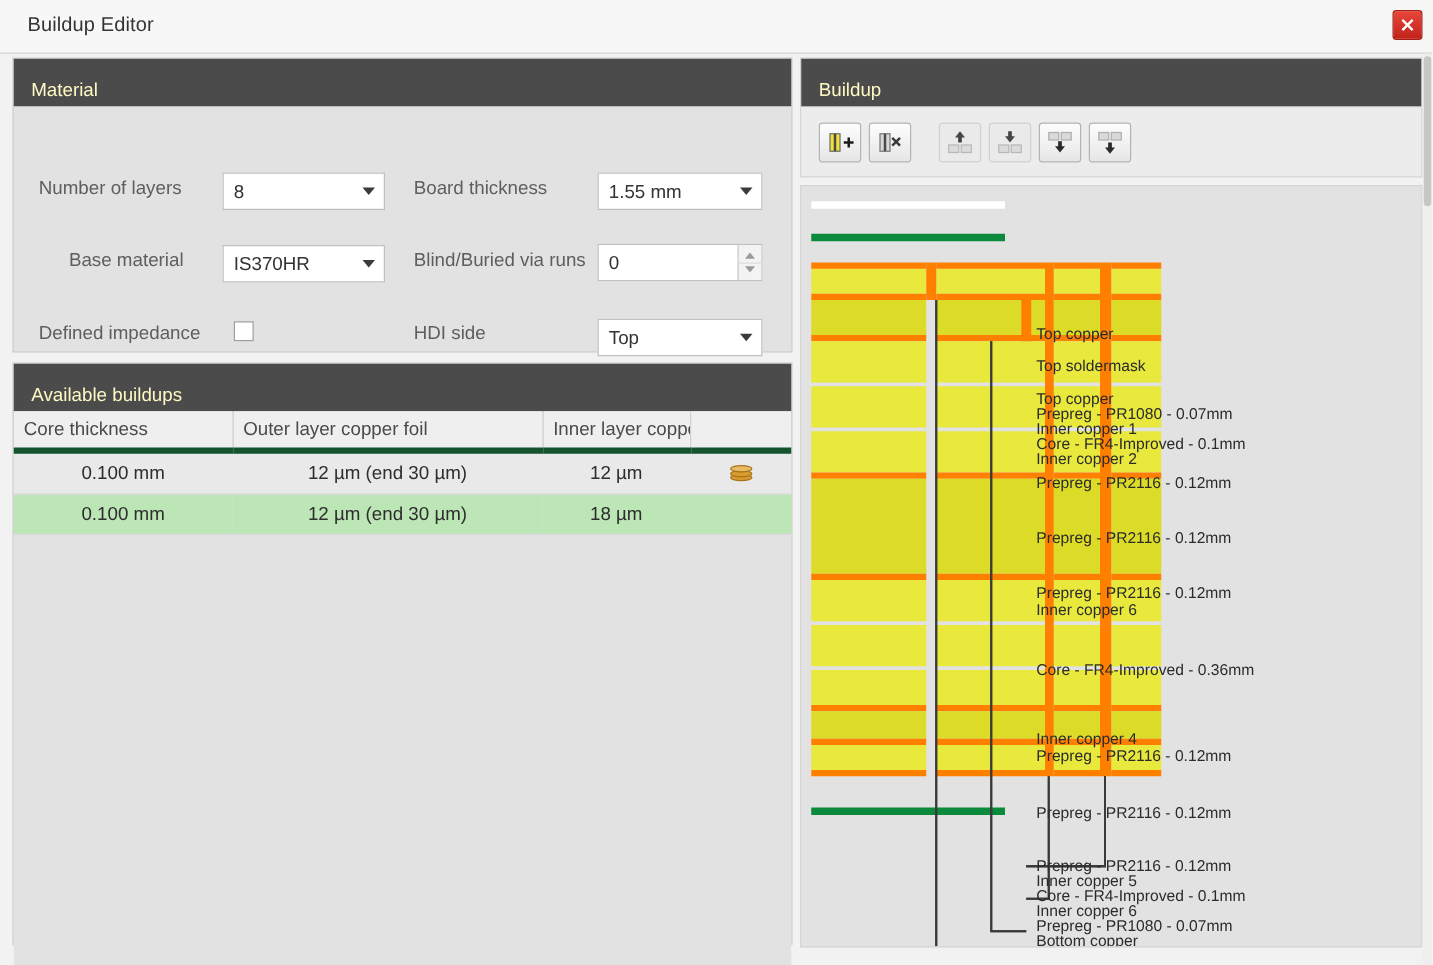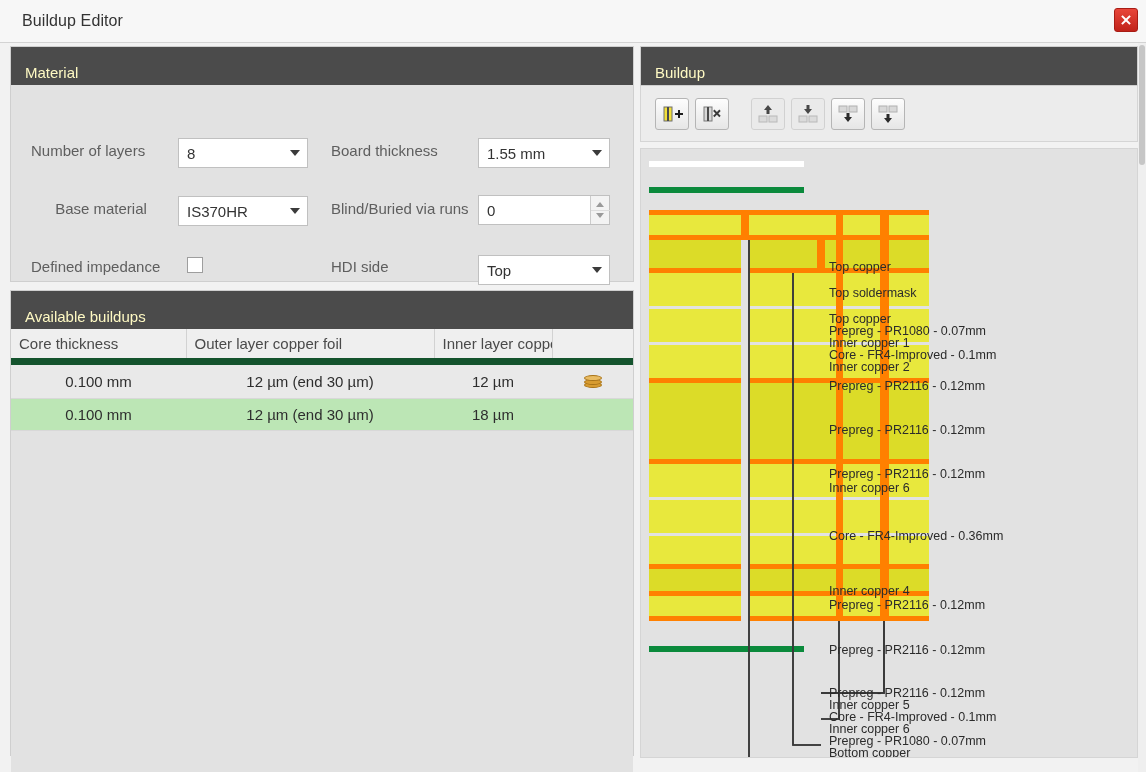--- a/index.html
+++ b/index.html
@@ -147,21 +147,21 @@
     table-layout: fixed;
     font-size: 15px;
   }
   table.bt th {
     background: #efefef;
     color: #4a4a4a;
     font-weight: normal;
     text-align: left;
     padding: 6px 8px;
     border-right: 1px solid #d2d2d2;
-    border-bottom: 7px solid #14532d;
+    border-bottom: 5px solid #14532d;
     height: 28px;
     overflow: hidden;
     white-space: nowrap;
   }
   table.bt td {
     padding: 7px 8px;
     text-align: center;
     color: #2e2e2e;
     border-bottom: 1px solid #d8d8d8;
     height: 31px;

